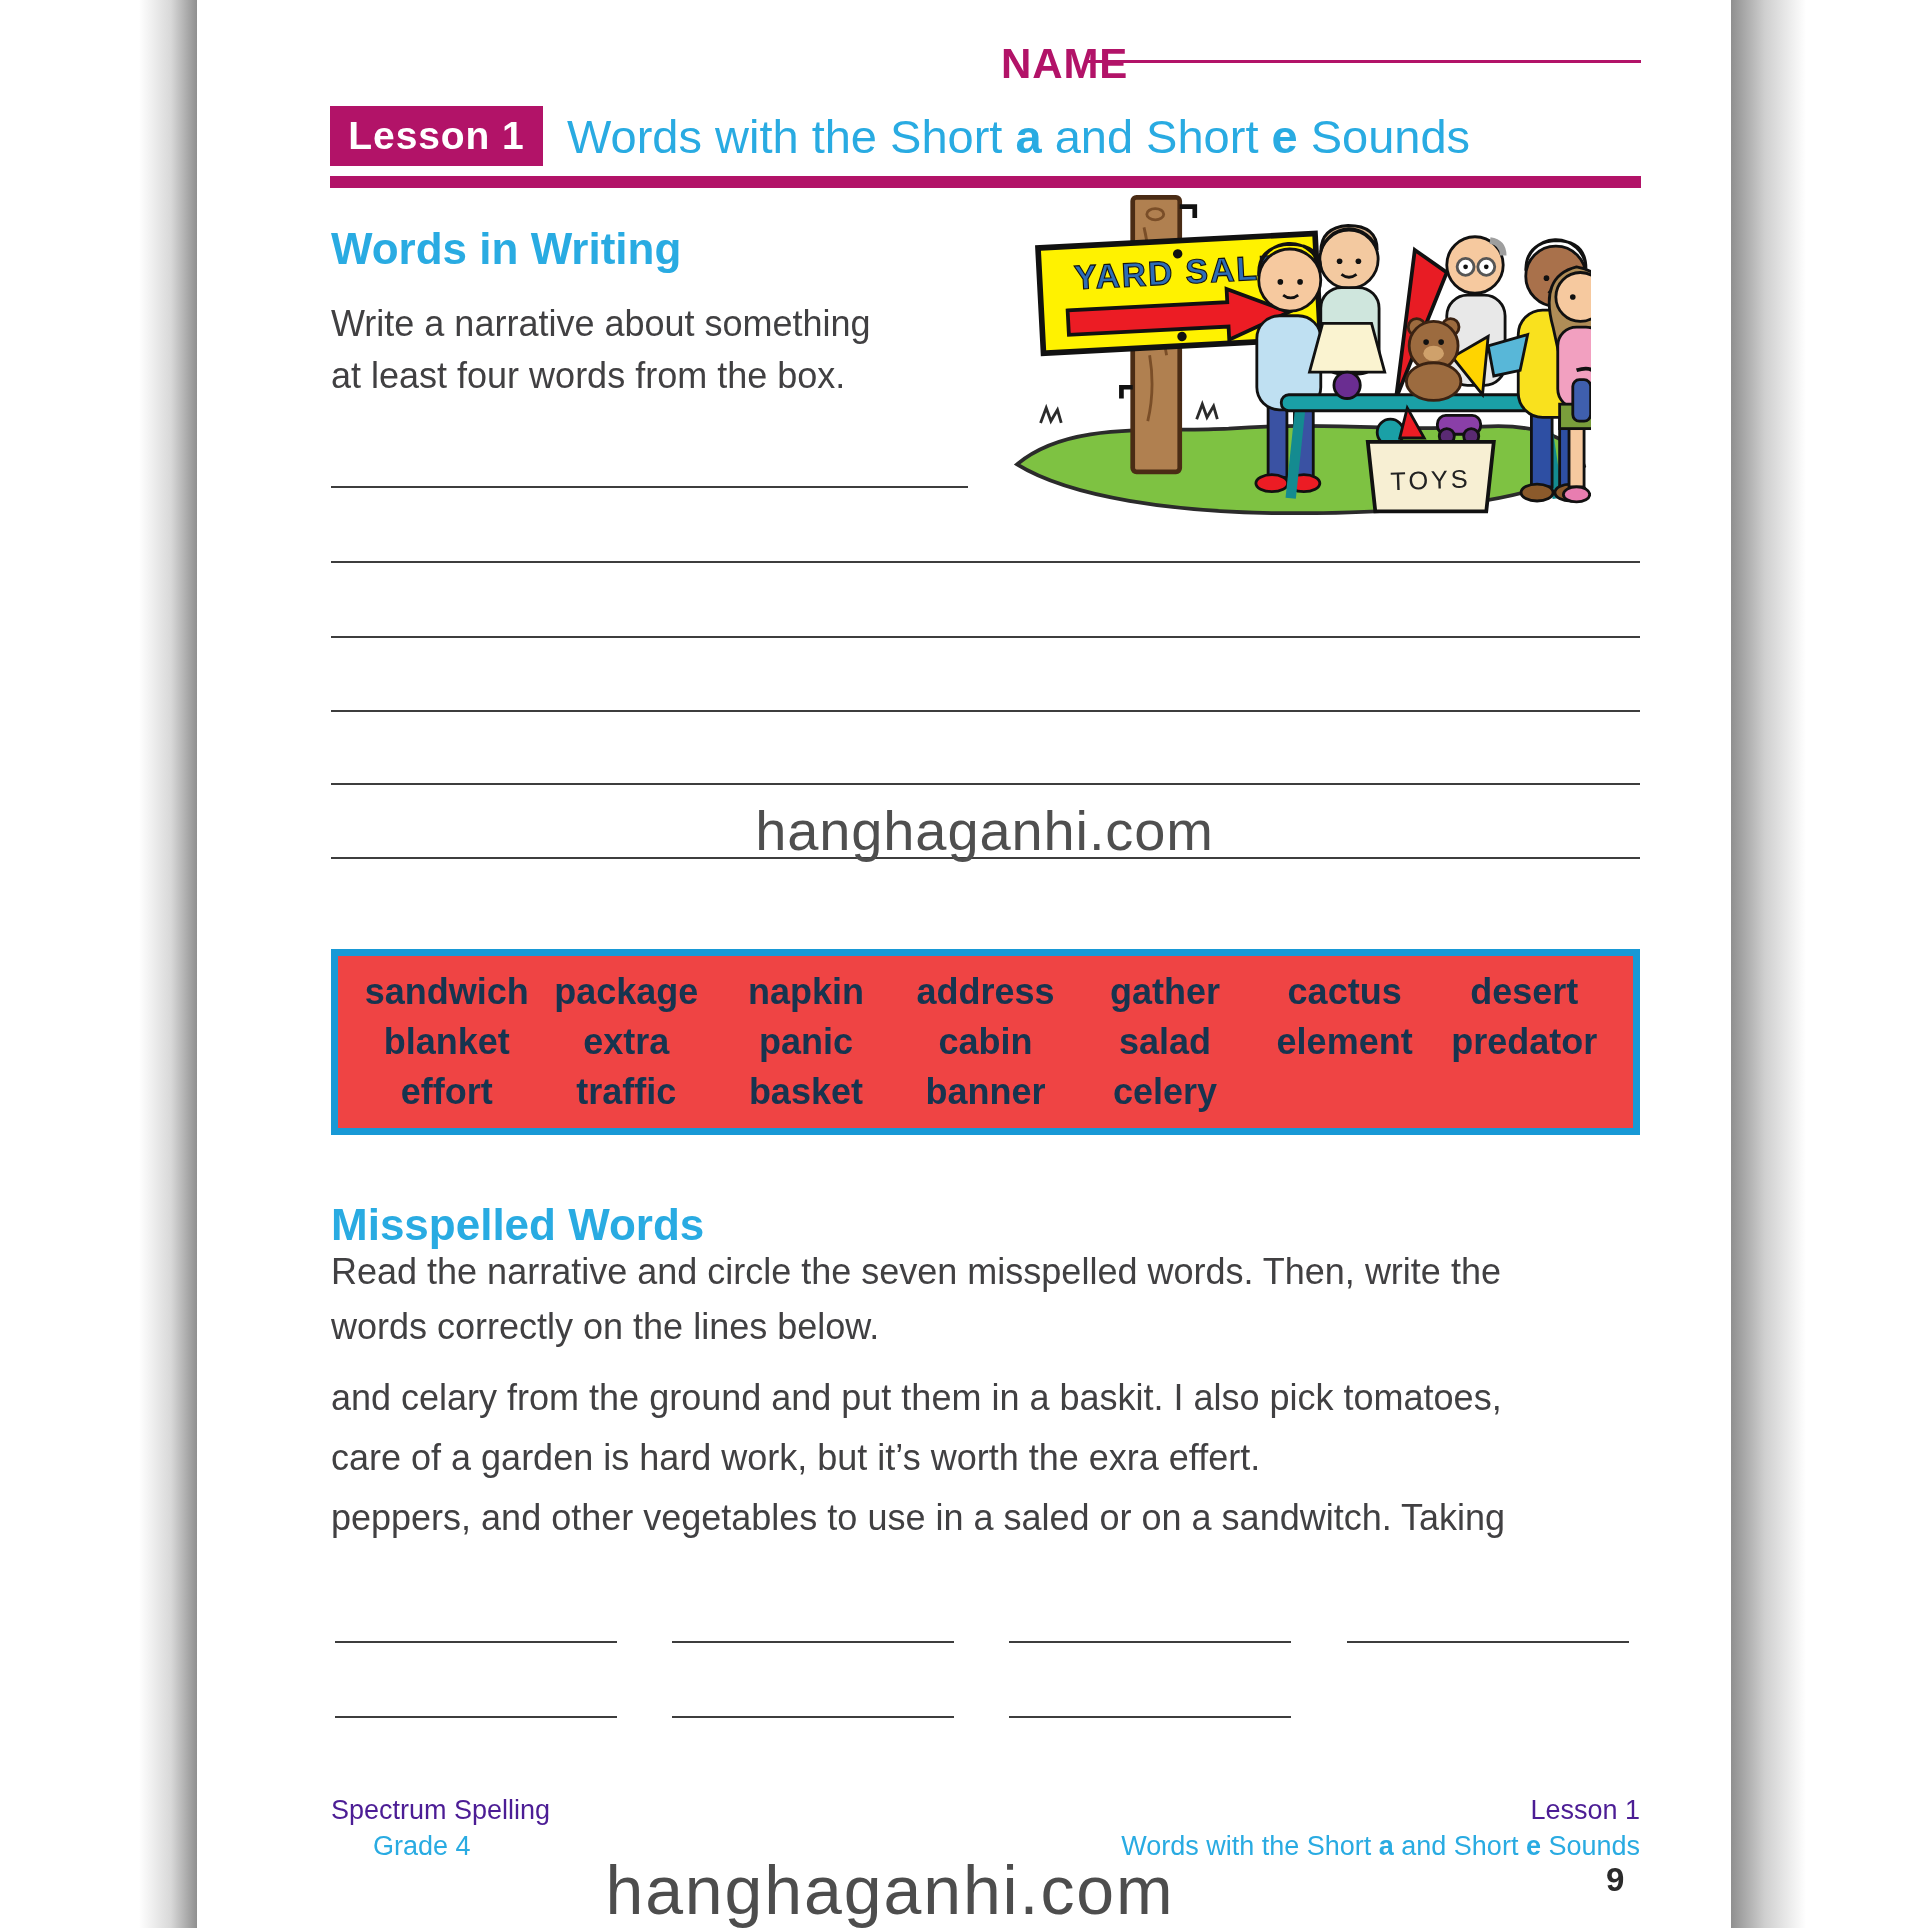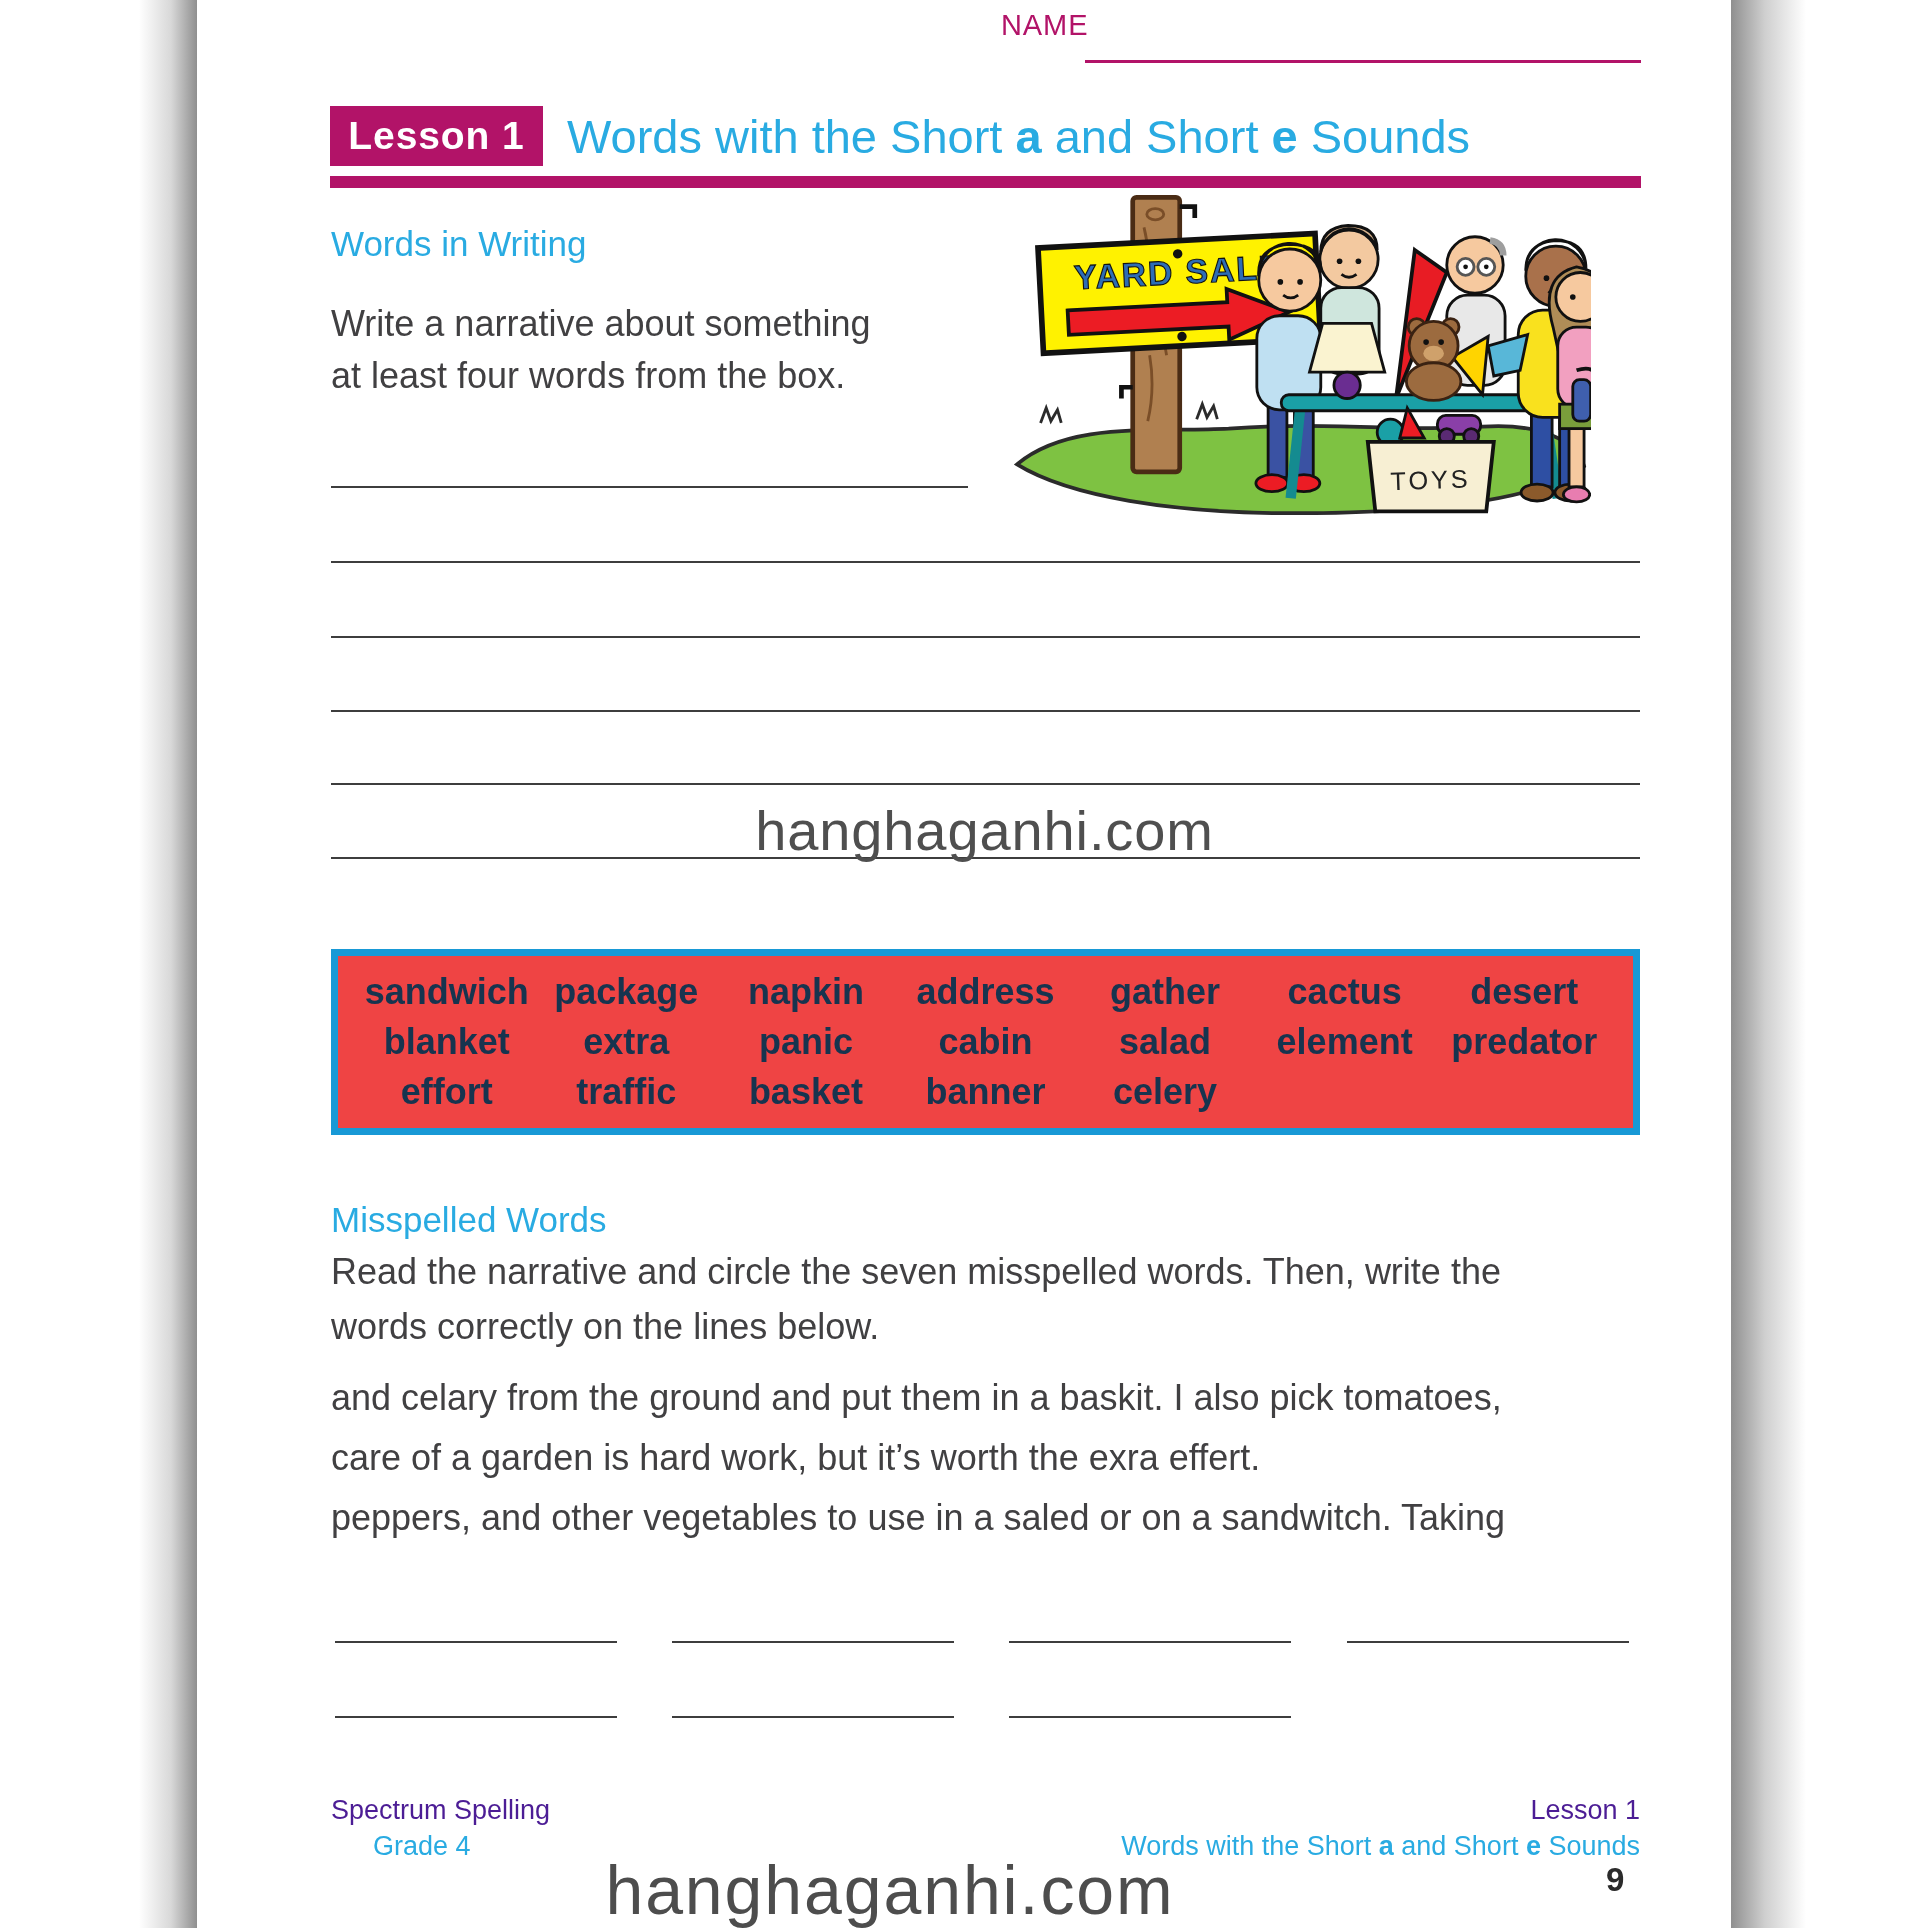--- a/index.html
+++ b/index.html
@@ -4,28 +4,28 @@
 <style>
   html,body{margin:0;padding:0;}
   body{width:1928px;height:1928px;background:#ffffff;overflow:hidden;
        font-family:"Liberation Sans","DejaVu Sans",sans-serif;}
   #canvas{position:relative;width:1928px;height:1928px;background:#ffffff;overflow:hidden;}
   .abs{position:absolute;}
   .edge-left{left:139px;top:0;width:58px;height:1928px;
     background:linear-gradient(to right,#ffffff 0%,#d8d8d8 55%,#8f8f8f 100%);}
   .edge-right{left:1731px;top:0;width:75px;height:1928px;
     background:linear-gradient(to right,#8f8f8f 0%,#cfcfcf 45%,#ffffff 100%);}
-  .name-label{left:1001px;top:9px;font-size:29px;font-weight:normal;color:#b21368;letter-spacing:0.9px;}
+  .name-label{left:1001px;top:40px;font-size:42px;font-weight:bold;color:#b21368;letter-spacing:0.9px;}
   .name-line{left:1085px;top:28px;width:556px;height:32px;border-bottom:3.8px solid #b21368;}
   .lesson-badge{left:330px;top:106px;width:213px;height:60px;background:#b21368;
     color:#ffffff;font-size:39px;font-weight:bold;display:flex;align-items:center;justify-content:center;letter-spacing:0.9px;}
   .lesson-title{left:567px;top:109px;font-size:47px;color:#29abe2;white-space:nowrap;}
   .lesson-title b{font-weight:800;}
   .title-rule{left:330px;top:176px;width:1311px;height:12.2px;background:#b21368;}
-  .section-head{font-size:35px;font-weight:normal;color:#29abe2;}
+  .section-head{font-size:44px;font-weight:bold;color:#29abe2;}
   .body-text{font-size:36px;color:#414042;margin-top:27px;}
   .instr{left:331px;top:271px;line-height:52px;}
   .writing-line{border-top:2.8px solid #3d3d3d;height:0;}
   .wm{color:#4f4f4f;letter-spacing:0.9px;}
   .word-box{left:331px;top:949px;width:1309px;height:186px;box-sizing:border-box;
     background:#ef4444;border:7.5px solid #1899d6;display:grid;
     grid-template-columns:repeat(7,1fr);align-content:space-evenly;padding:7.5px 19px;}
   .word-box span{text-align:center;font-size:36px;font-weight:bold;color:#17344f;}
   .mw-instr{left:331px;top:1217px;line-height:55px;}
   .narrative{left:331px;top:1341px;width:1318px;line-height:60px;}

